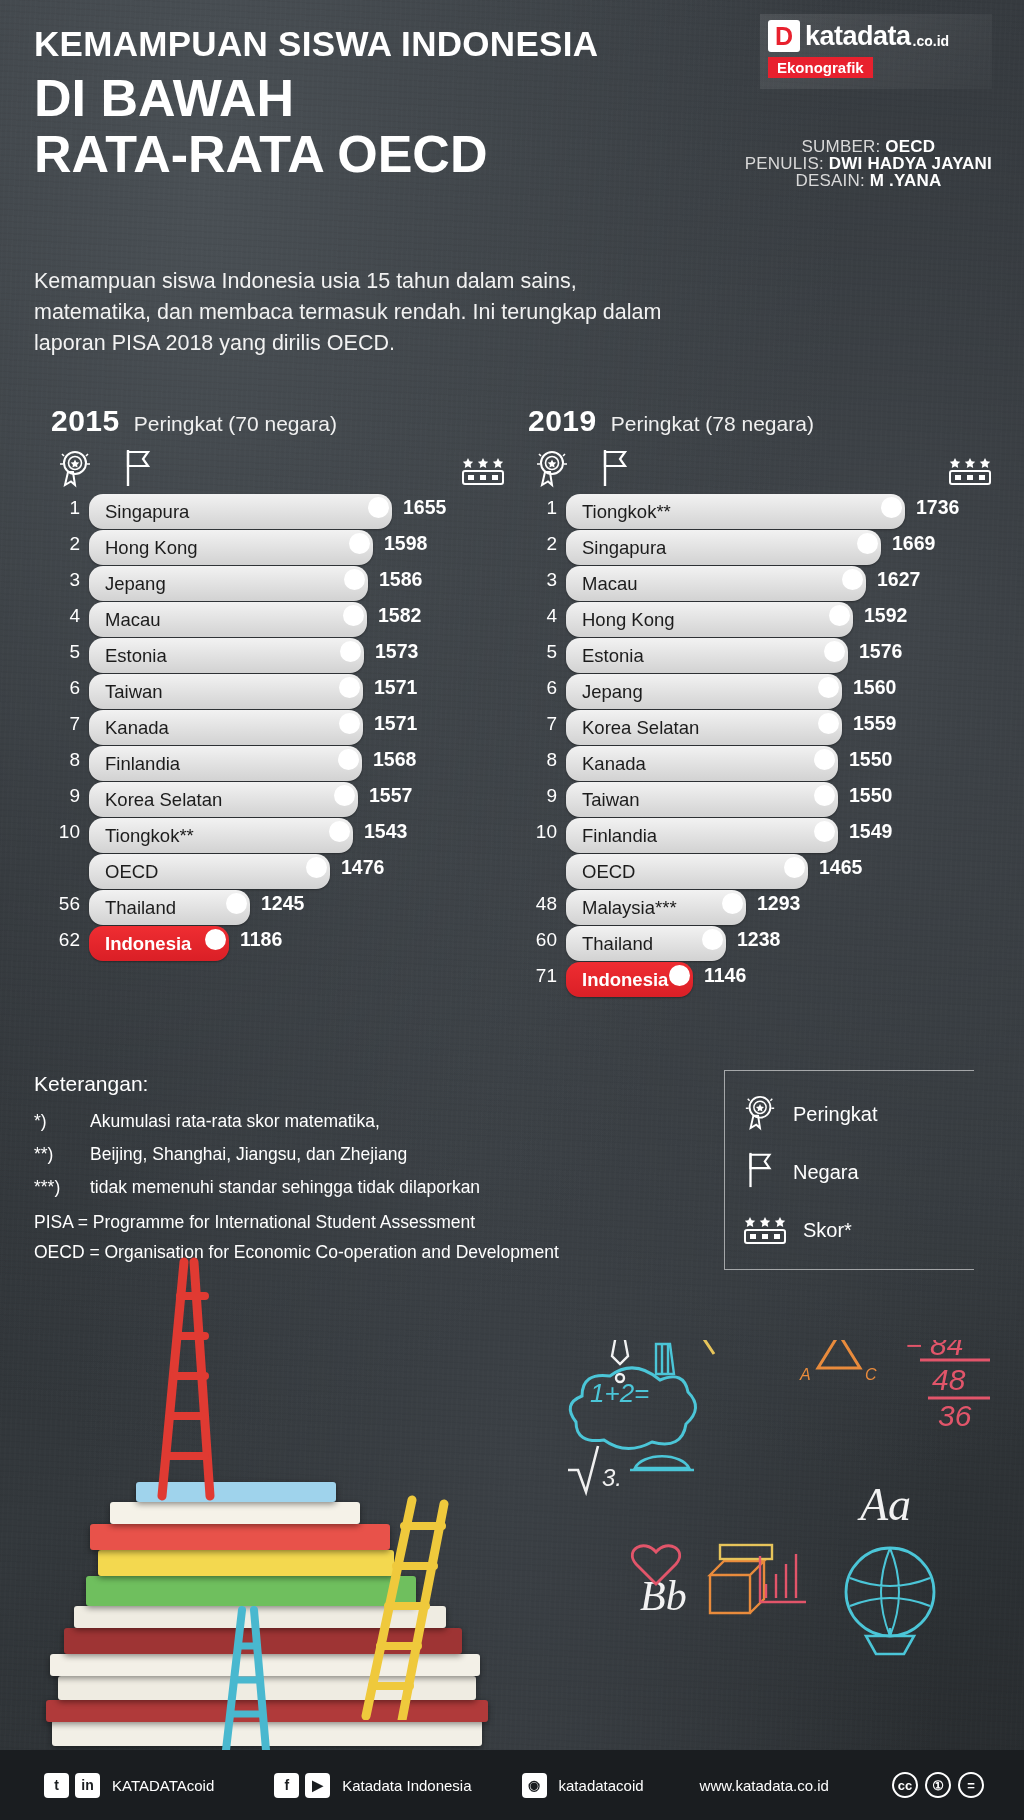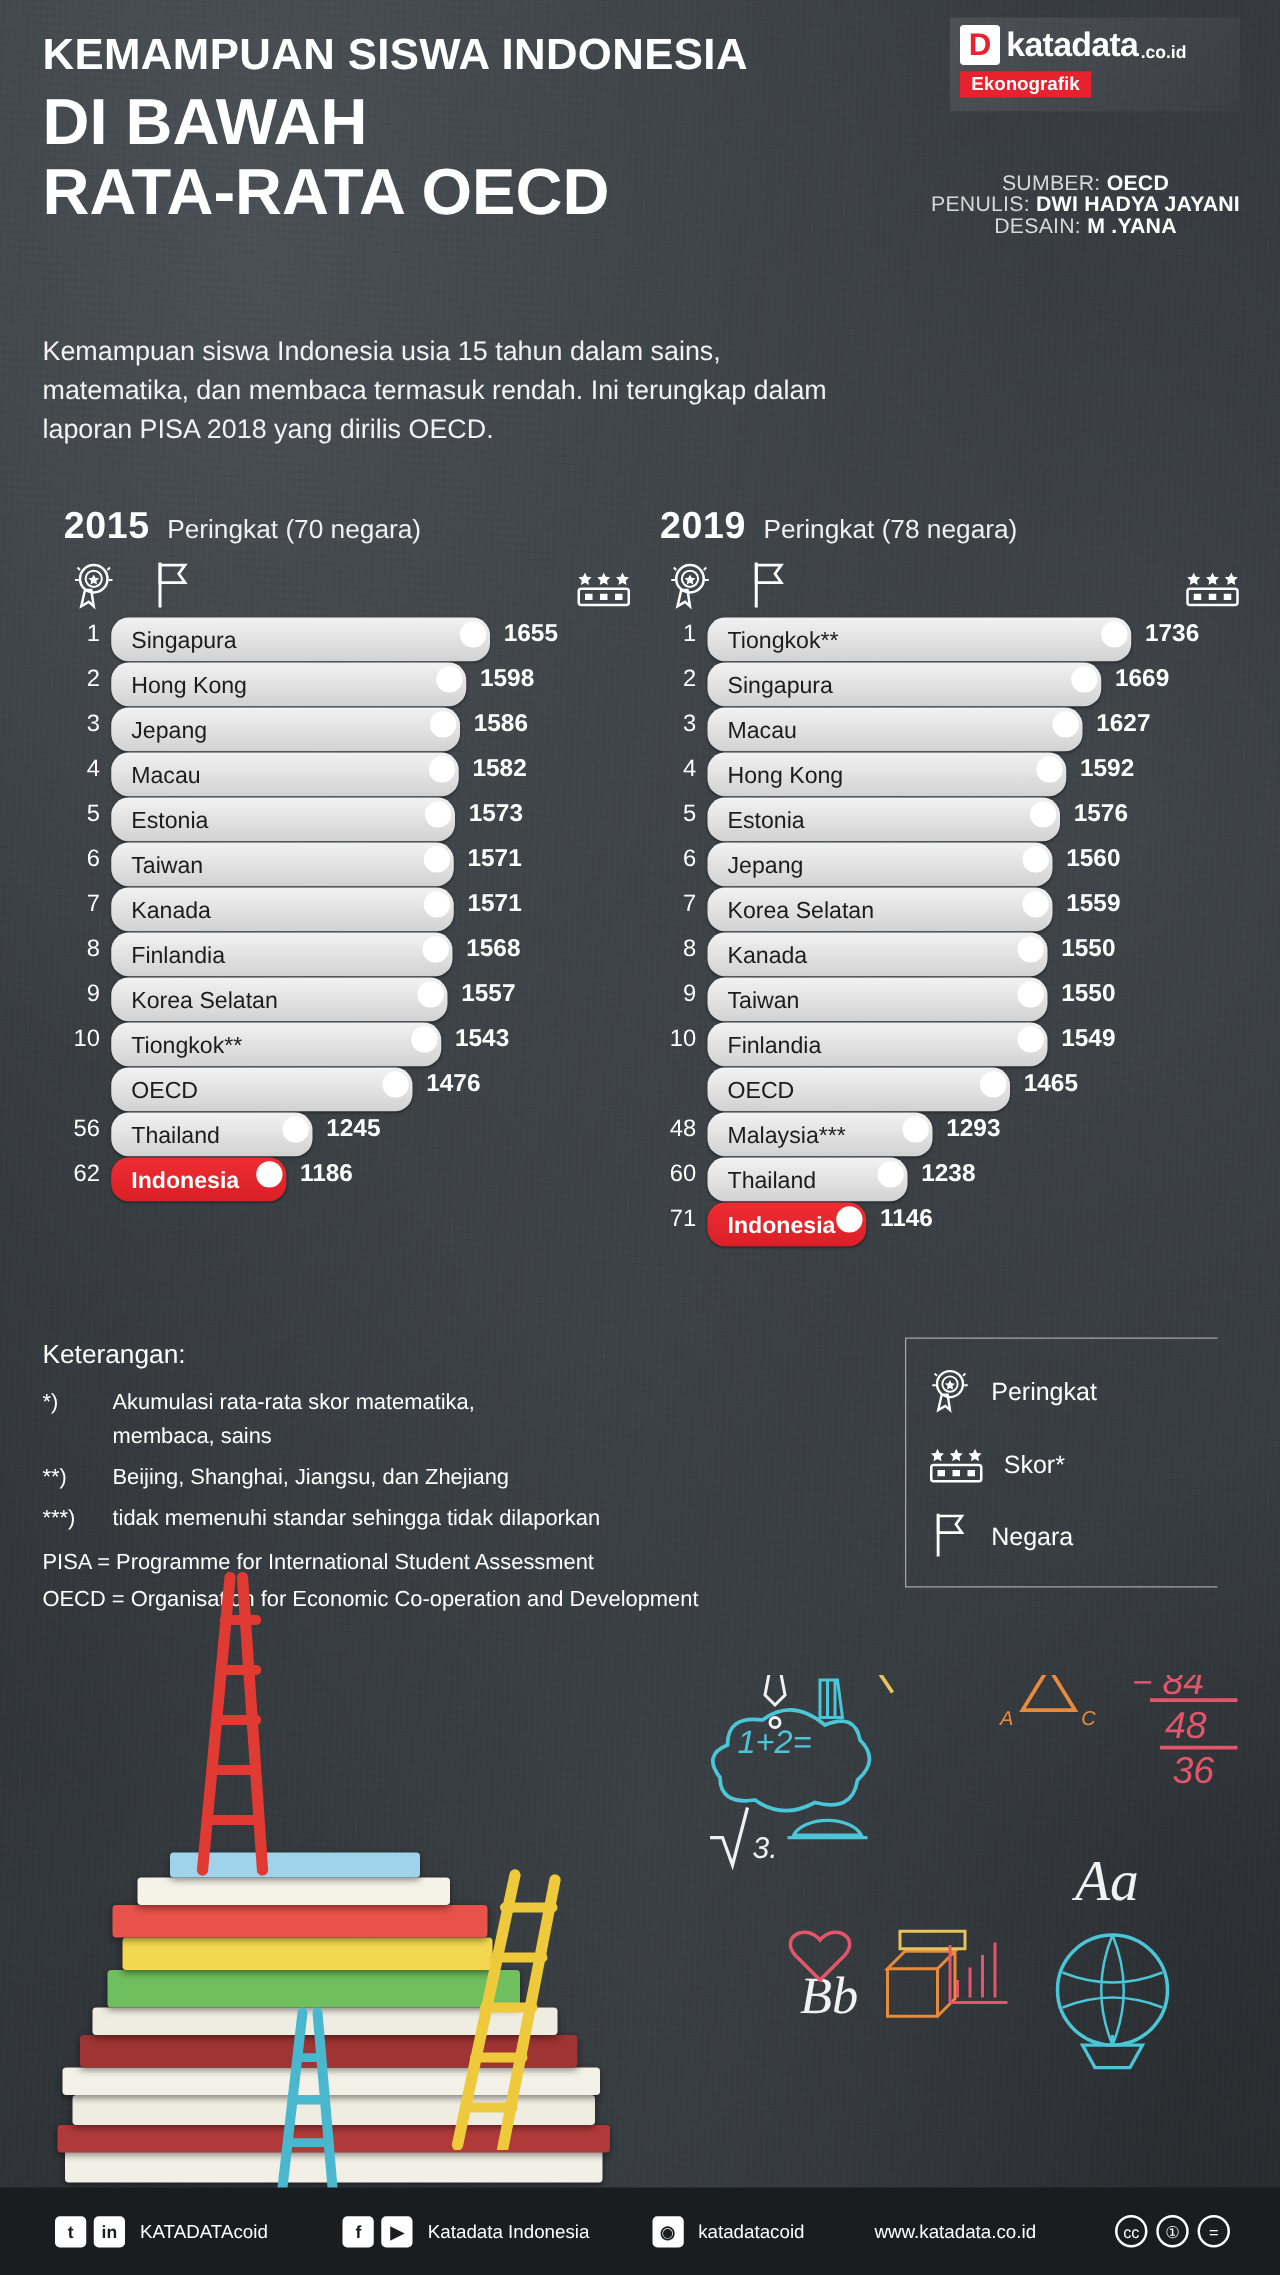--- a/index.html
+++ b/index.html
@@ -528,21 +528,20 @@
       </div>
   </div>
 
   <div class="notes">
     <h3>Keterangan:</h3>
 
     <div class="note">
       <div class="mk">*)</div>
       <div class="tx">
         <div>Akumulasi rata-rata skor matematika,</div>
-        <div>membaca, sains</div>
       </div>
     </div>
     <div class="note">
       <div class="mk">**)</div>
       <div class="tx">Beijing, Shanghai, Jiangsu, dan Zhejiang</div>
     </div>
     <div class="note">
       <div class="mk">***)</div>
       <div class="tx">
         <div>tidak memenuhi standar sehingga tidak dilaporkan</div>
@@ -558,43 +557,43 @@
       <span>
         <svg width="34" height="38" viewBox="0 0 36 40">
             <circle cx="18" cy="15" r="11" fill="none" stroke="#fff" stroke-width="2"></circle>
             <circle cx="18" cy="15" r="6.5" fill="none" stroke="#fff" stroke-width="1.6"></circle>
             <path d="M18 11.5l1.3 2.7 3 .4-2.2 2.1.5 2.9-2.6-1.4-2.6 1.4.5-2.9-2.2-2.1 3-.4z" fill="#fff"></path>
             <path d="M11 24l-3 13 6-3.5 4 3.5-2-13z" fill="none" stroke="#fff" stroke-width="2"></path>
             <path d="M5 6l2 2M31 6l-2 2M3 16h3M30 16h3" stroke="#fff" stroke-width="1.6"></path>
           </svg>
       </span>
       <span class="lbl">Peringkat</span>
+    </div>
+    <div class="legend-item">
+      <span>
+        <svg width="34" height="38" viewBox="0 0 34 40">
+            <path d="M7 2v36" stroke="#fff" stroke-width="2.4" fill="none"></path>
+            <path d="M7 4h20l-5 7 5 7H7z" fill="none" stroke="#fff" stroke-width="2.2"></path>
+          </svg>
+      </span>
+      <span class="lbl">Negara</span>
     </div>
     <div class="legend-item">
       <span>
         <svg width="44" height="34" viewBox="0 0 44 34">
             <path d="M7 6l1.6 3.3 3.6.5-2.6 2.5.6 3.6-3.2-1.7-3.2 1.7.6-3.6L1.8 9.8l3.6-.5z" fill="#fff"></path>
             <path d="M22 6l1.6 3.3 3.6.5-2.6 2.5.6 3.6L22 14.2l-3.2 1.7.6-3.6-2.6-2.5 3.6-.5z" fill="#fff"></path>
             <path d="M37 6l1.6 3.3 3.6.5-2.6 2.5.6 3.6L37 14.2l-3.2 1.7.6-3.6-2.6-2.5 3.6-.5z" fill="#fff"></path>
             <rect x="2" y="19" width="40" height="13" rx="2" fill="none" stroke="#fff" stroke-width="2"></rect>
             <rect x="7" y="23" width="6" height="5" fill="#fff"></rect>
             <rect x="19" y="23" width="6" height="5" fill="#fff"></rect>
             <rect x="31" y="23" width="6" height="5" fill="#fff"></rect>
           </svg>
       </span>
       <span class="lbl">Skor*</span>
-    </div>
-    <div class="legend-item">
-      <span>
-        <svg width="34" height="38" viewBox="0 0 34 40">
-            <path d="M7 2v36" stroke="#fff" stroke-width="2.4" fill="none"></path>
-            <path d="M7 4h20l-5 7 5 7H7z" fill="none" stroke="#fff" stroke-width="2.2"></path>
-          </svg>
-      </span>
-      <span class="lbl">Negara</span>
     </div>
   </div>
 
   <div class="illus">
 
     <svg width="520" height="330" viewBox="0 0 520 330" style="position:absolute;left:560px;top:10px">
       <path d="M258 28 L300 28 L279 -6 Z" fill="none" stroke="#e98b3c" stroke-width="3"></path>
       <text x="275" y="-12" fill="#e98b3c" font-size="17" font-style="italic">B</text>
       <text x="240" y="40" fill="#e98b3c" font-size="16" font-style="italic">A</text>
       <text x="305" y="40" fill="#e98b3c" font-size="16" font-style="italic">C</text>
@@ -670,19 +669,19 @@
       <span class="f-ico">▶</span>
       <span class="f-txt">Katadata Indonesia</span>
     </div>
     <div class="f-group" style="margin-left:20px;">
       <span class="f-ico">◉</span>
       <span class="f-txt">katadatacoid</span>
     </div>
     <div class="f-group" style="margin-left:20px;">
       <span class="f-txt">www.katadata.co.id</span>
     </div>
-    <div class="cc" style="margin-left:auto;margin-right:40px;">
+    <div class="cc" style="margin-left:auto;margin-right:40px;font-weight:bold;">
       <span>cc</span>
       <span>①</span>
       <span>=</span>
     </div>
   </div>
 </div>
 
 </body></html>

